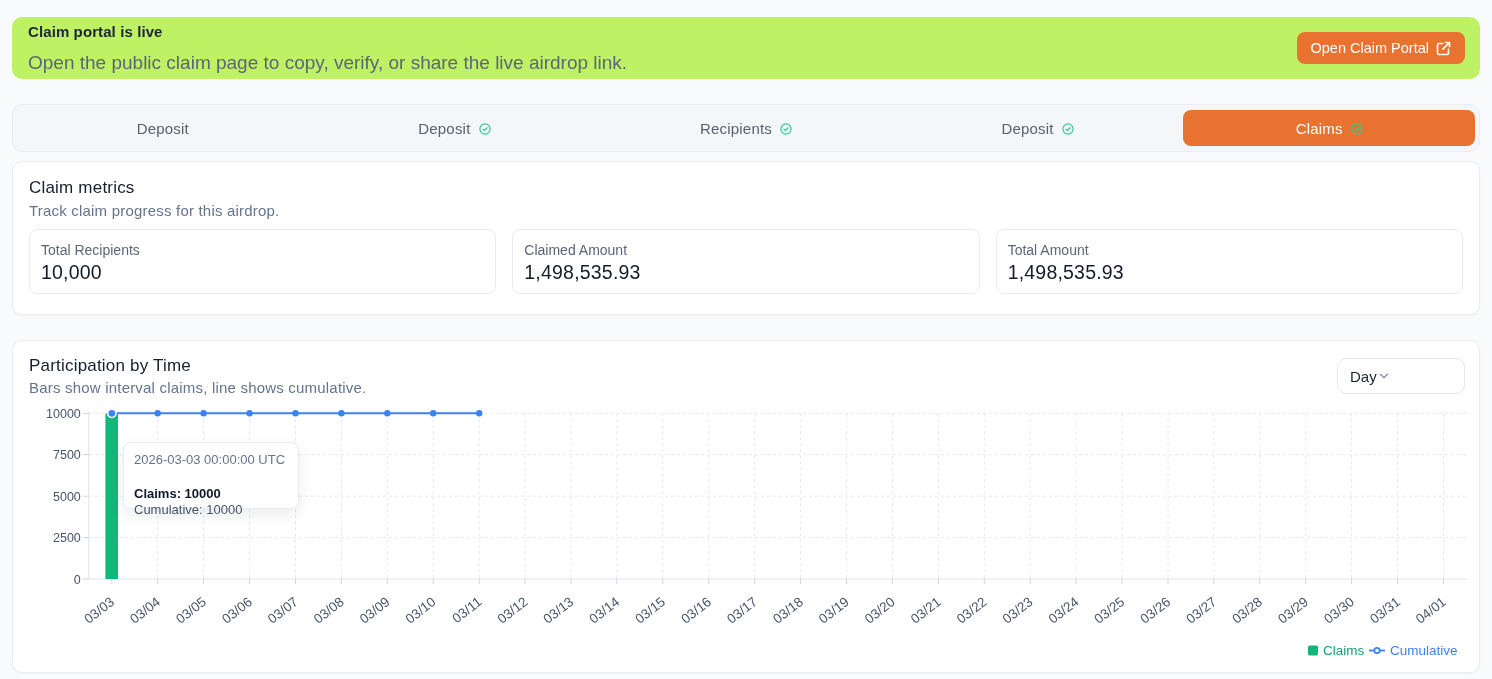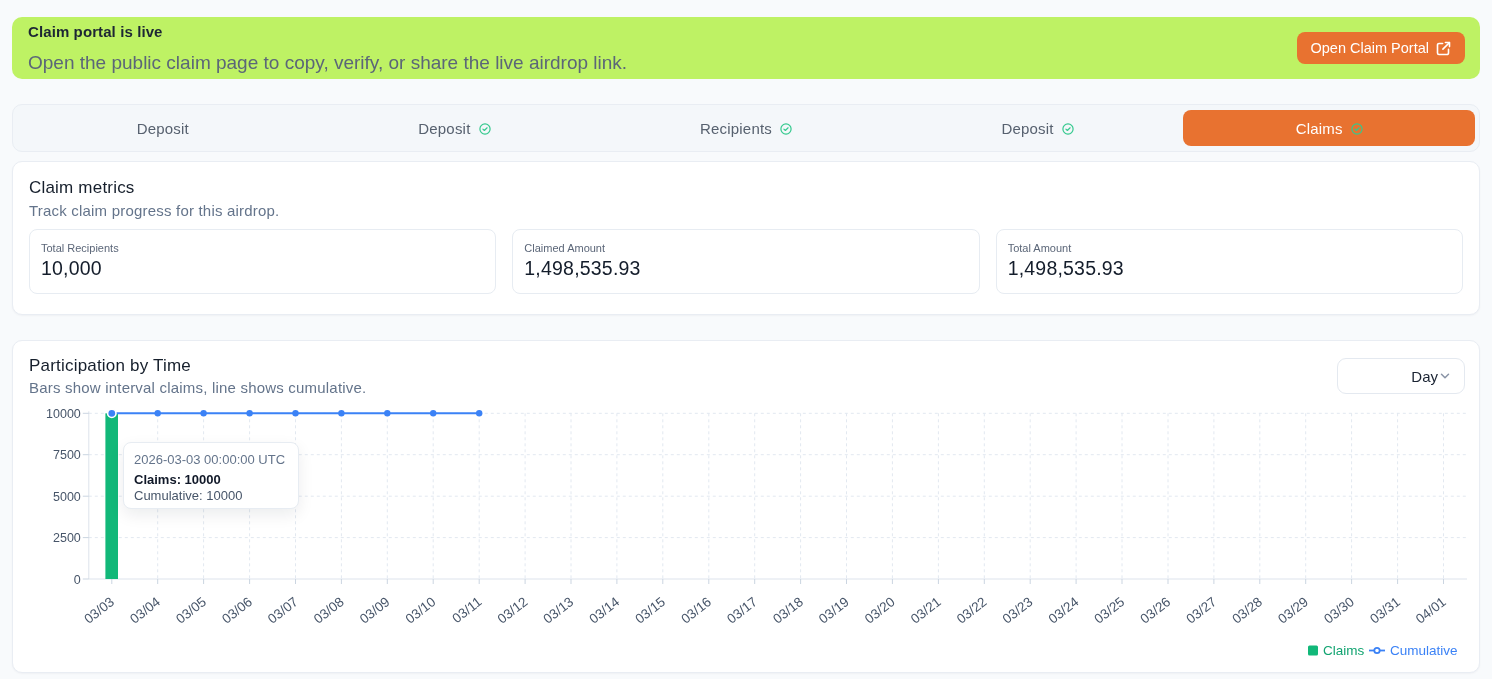--- a/index.html
+++ b/index.html
@@ -12,27 +12,27 @@
 .tab{flex:1;display:flex;align-items:center;justify-content:center;gap:8px;font-size:15px;letter-spacing:.2px;color:#57616f;border-radius:8px}
 .tab.active{background:#e87230;color:#fff}
 .ci{display:inline-flex;margin-top:1px}
 .card{background:#fff;border:1px solid #e9edf3;border-radius:10px;box-shadow:0 1px 2px rgba(16,24,40,.04)}
 .metrics{margin-top:9px;height:154px;padding:16px}
 .card h3{font-size:17px;font-weight:normal;color:#161f2c;letter-spacing:.2px}
 .card .sub{font-size:15px;letter-spacing:.2px;color:#64748b;margin-top:4px}
 .chartcard .sub{margin-top:3px}
 .statrow{display:flex;gap:16px;margin-top:10px}
 .stat{flex:1;border:1px solid #e7ecf2;border-radius:8px;height:65px;padding:12px 11px}
-.stat .lb{font-size:11px;color:#5b6678}
+.stat .lb{font-size:14px;color:#5b6678}
 .stat .vl{font-size:19.5px;font-weight:normal;color:#141d2b;margin-top:3px;letter-spacing:.2px}
 .chartcard{margin-top:25px;height:333px;padding:15px 16px;position:relative}
-.daysel{position:absolute;right:14px;top:17px;width:128px;height:36px;background:#fff;border:1px solid #e4e9f0;border-radius:9px;display:flex;align-items:center;justify-content:flex-end;padding:0 12px;font-size:15px;color:#1b2433}
+.daysel{position:absolute;right:14px;top:17px;width:128px;height:36px;background:#fff;border:1px solid #e4e9f0;border-radius:9px;display:flex;align-items:center;justify-content:flex-start;padding:0 12px;font-size:15px;color:#1b2433}
 .tooltip{position:absolute;left:110px;top:101px;width:176px;height:67px;background:#fff;border:1px solid #e7ecf2;border-radius:8px;box-shadow:0 6px 16px rgba(15,23,42,.08);padding:9px 10px}
 .tooltip .t1{font-size:13px;color:#64748b}
-.tooltip .t2{font-size:13px;font-weight:bold;color:#101828;margin-top:5px}
+.tooltip .t2{font-size:13px;font-weight:bold;color:#101828;margin-top:19px}
 .tooltip .t3{font-size:13px;color:#475569;margin-top:1px}
 </style></head>
 <body>
 <div class="wrap">
   <div class="banner">
     <div>
         <h2>Claim portal is live</h2>
         <p>Open the public claim page to copy, verify, or share the live airdrop link.</p>
       </div>
     <div class="btn">Open Claim Portal <svg width="15" height="15" viewBox="0 0 15 15" fill="none" stroke="#fff" stroke-width="1.6" stroke-linecap="round" stroke-linejoin="round">

